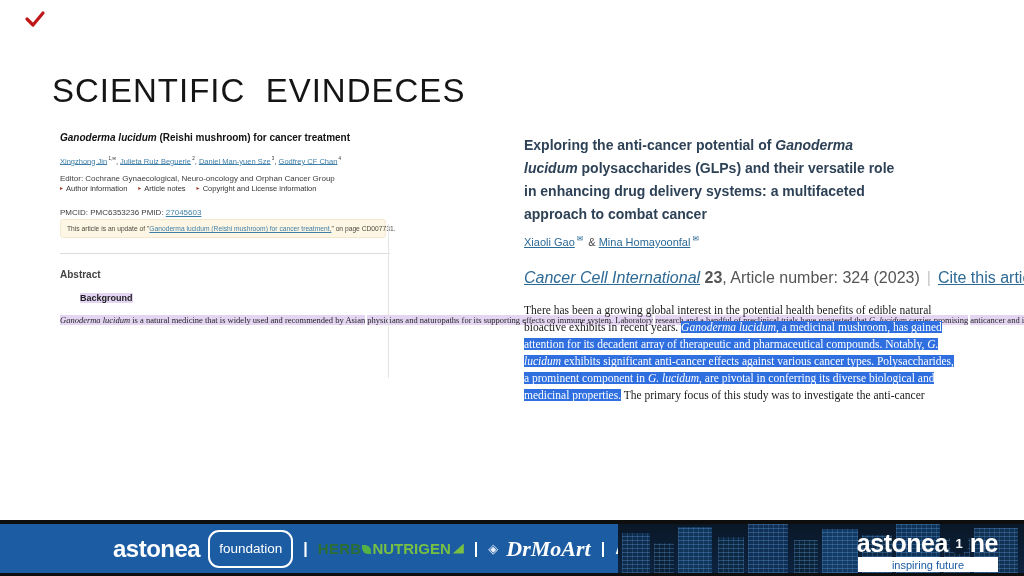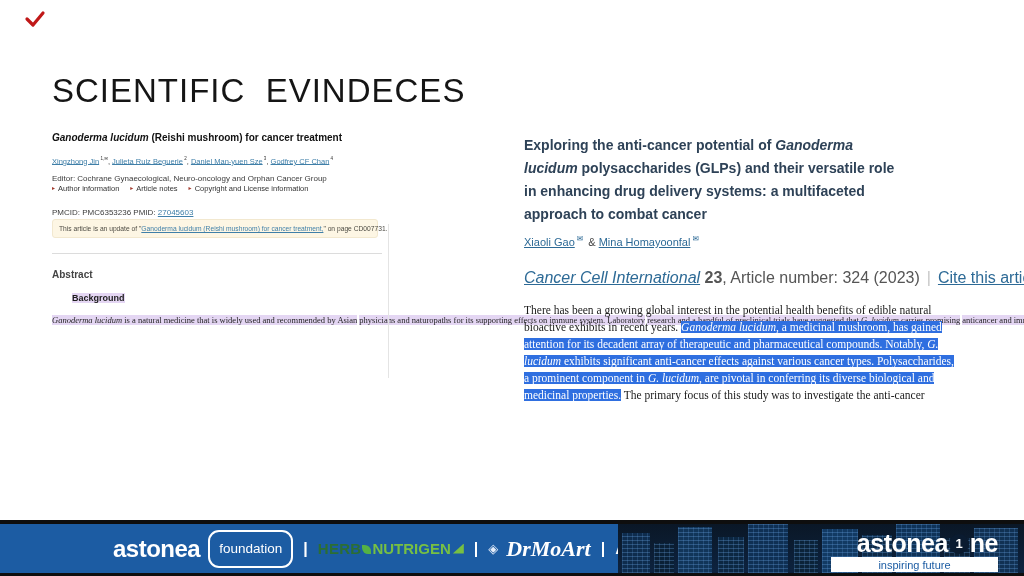--- a/index.html
+++ b/index.html
@@ -9,21 +9,21 @@
   
   .slide-title{position:absolute;left:52px;top:50px;font-size:33px;font-weight:400;
     color:#151515;letter-spacing:1px;white-space:pre;}
 
   
   .redmark{position:absolute;left:24px;top:10px;}
 
   
   .pmc{position:absolute;left:52px;top:120px;width:336px;color:#333;}
   .pmc *{box-sizing:border-box}
-  .pmc .abs{position:absolute;left:0;white-space:nowrap;}
+  .pmc .abs{position:absolute;left:8px;white-space:nowrap;}
   .pmc-title{top:4px;font-size:10px;font-weight:700;color:#111;}
   .pmc-authors{top:28px;font-size:7.5px;}
   .pmc-editor{top:46px;font-size:8px;color:#3c3c3c;}
   .pmc-nav{top:64px;font-size:7.5px;display:flex;gap:11px;}
   .pmc-nav .tri{color:#a33c2e;font-size:6px;margin-right:3px;vertical-align:1px;}
   .pmc-ids{top:80px;font-size:8px;color:#3c3c3c;}
   .pmc-update{top:99px;width:326px;background:#fdf6e4;border:1px solid #f2e8cf;border-radius:3px;
     padding:5px 6px;font-size:6.7px;color:#4c4a42;}
   .pmc-hr{top:133px;width:330px;border-top:1px solid #dcdcdc;height:0;}
   .pmc-abstract{top:139px;font-size:10px;color:#444;}
@@ -75,21 +75,21 @@
 
   .city{position:absolute;right:0;top:0;width:406px;height:49px;overflow:hidden;
     background:linear-gradient(180deg,#0a1726,#0d2340);}
   .bld{position:absolute;display:block;
     background-image:repeating-linear-gradient(0deg,rgba(110,170,235,.30) 0 1px,transparent 1px 4px),
                      repeating-linear-gradient(90deg,rgba(110,170,235,.20) 0 1px,transparent 1px 5px);}
   .onelogo{position:absolute;right:26px;top:5px;display:flex;align-items:center;color:#fff;
     font-size:25px;font-weight:700;letter-spacing:-.5px;z-index:2;}
   .onecircle{width:20px;height:20px;border-radius:50%;background:#0a1b30;color:#fff;font-size:13px;
     font-weight:700;display:inline-flex;align-items:center;justify-content:center;margin:0 1px;}
-  .tagline-box{position:absolute;right:26px;top:33px;width:167px;height:15px;background:#fff;
+  .tagline-box{position:absolute;right:26px;top:33px;width:140px;height:15px;background:#fff;
     color:#1c5ca3;font-size:11px;display:flex;align-items:center;justify-content:center;z-index:2;}
 </style>
 </head>
 <body>
 
 <svg class="redmark" width="22" height="18" viewBox="0 0 22 18">
   <path d="M3 9 L9 15 L19 3" stroke="#c01818" stroke-width="3.2" fill="none" stroke-linecap="round" stroke-linejoin="round"></path>
 </svg>
 
 <h1 class="slide-title">SCIENTIFIC  EVINDECES</h1>

